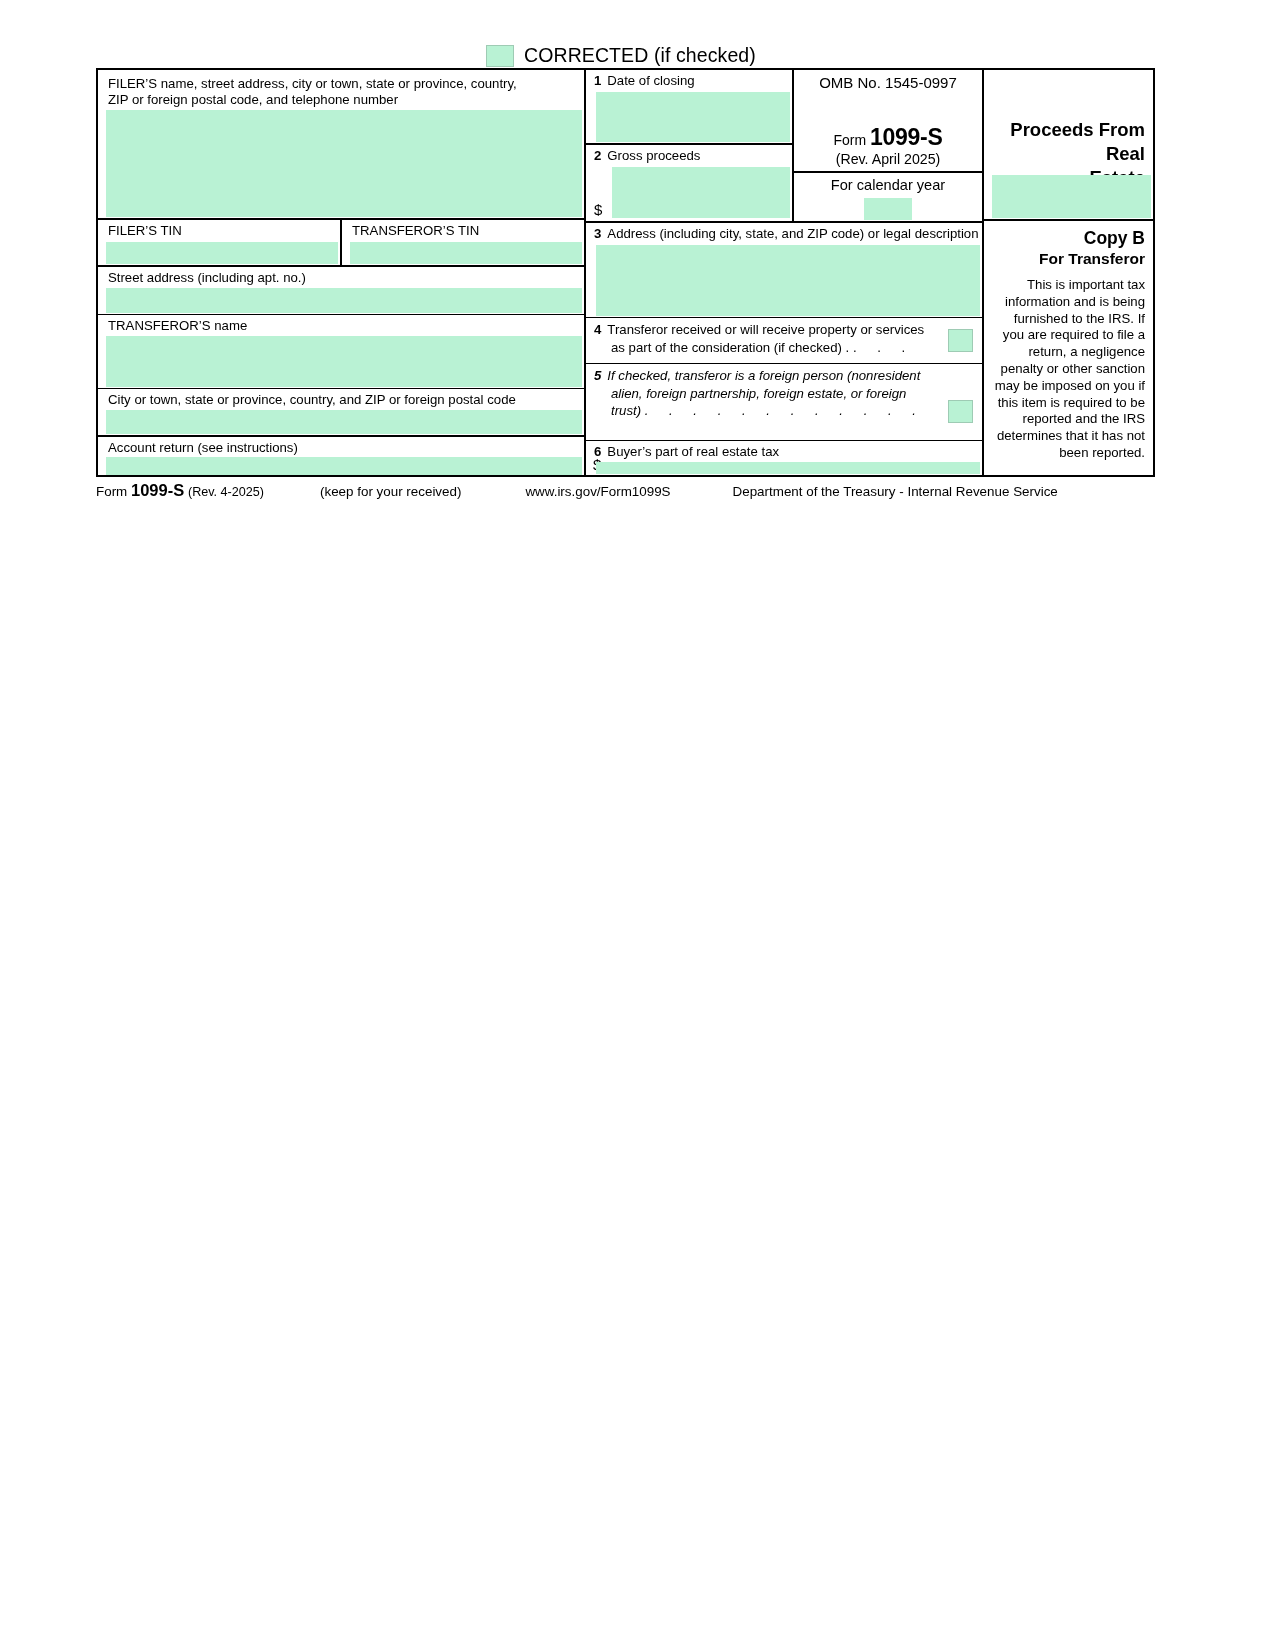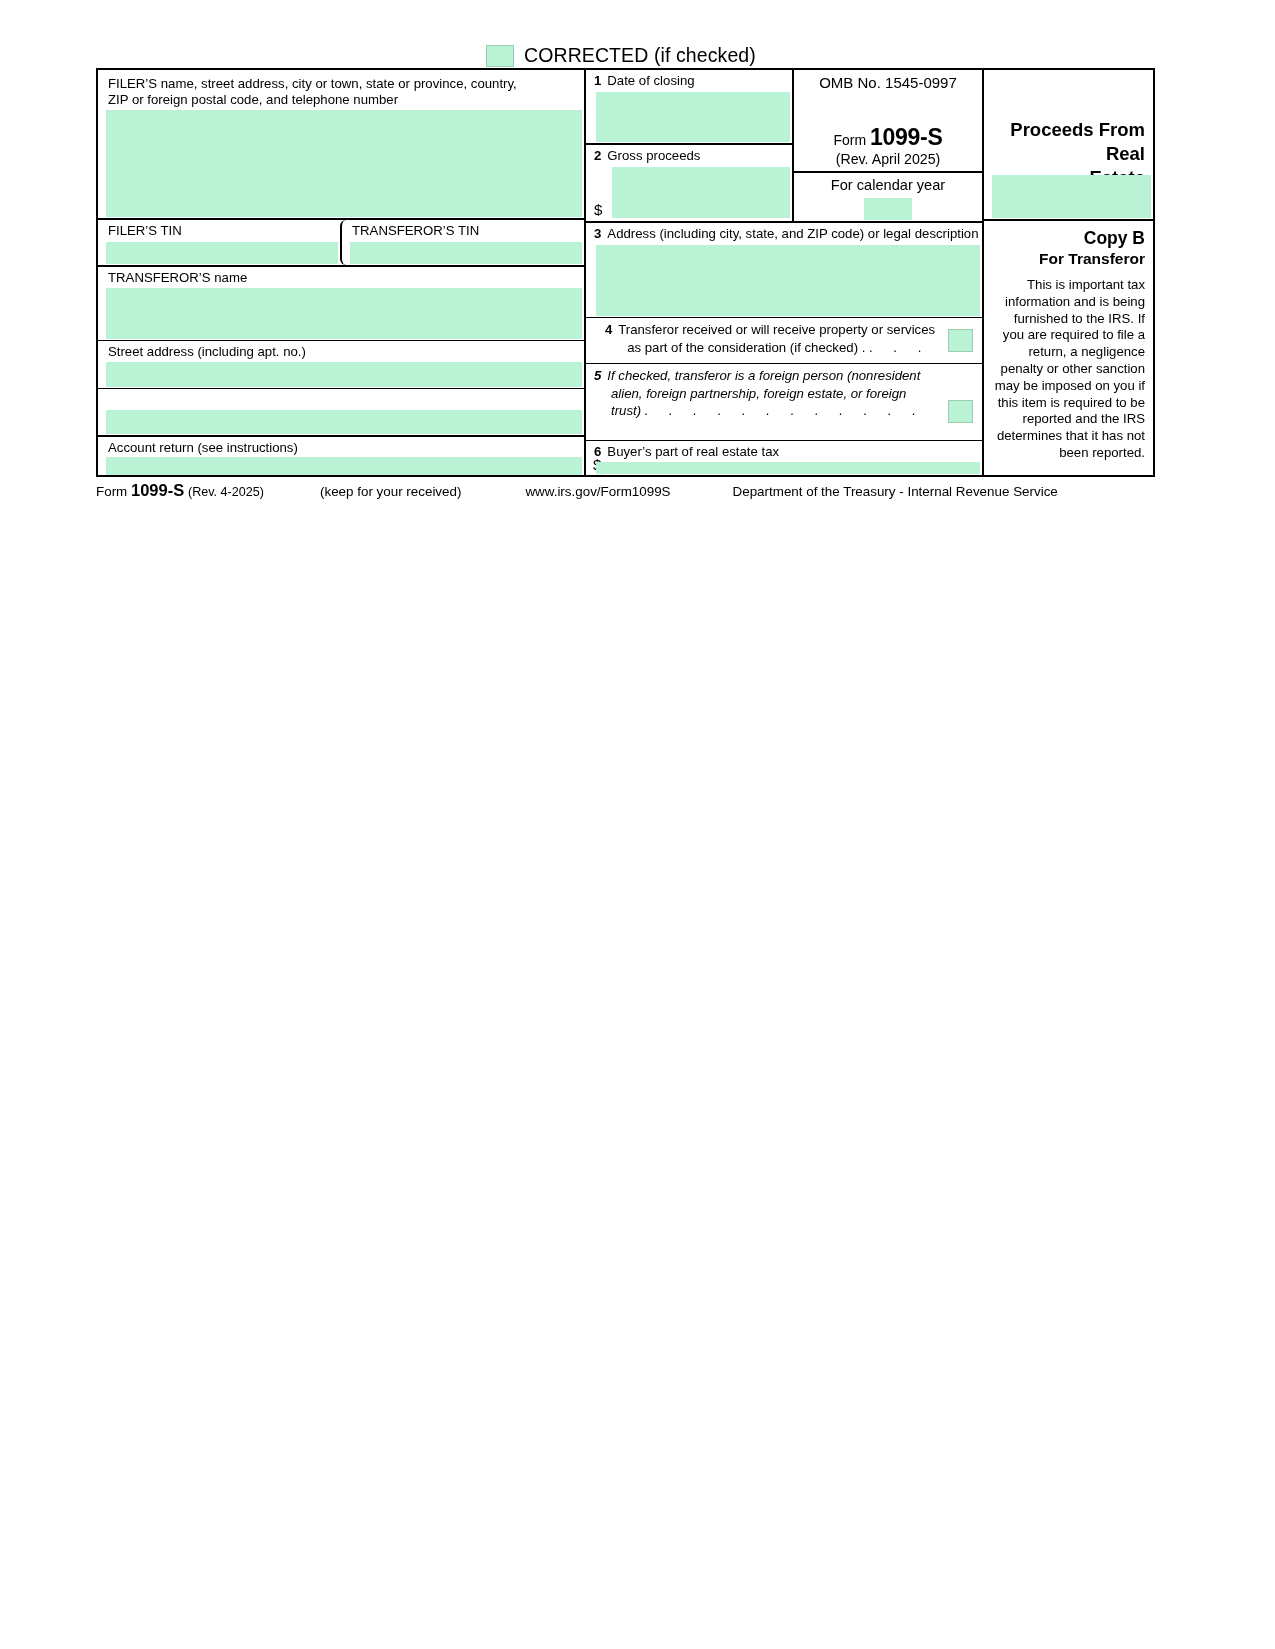--- a/index.html
+++ b/index.html
@@ -84,21 +84,20 @@
   }
 
   .tin-row {
     height: 48px;
     border-bottom: 2px solid #000;
     display: flex;
   }
   .tin-cell {
     position: relative;
     flex: 1;
-    border-radius: 6px;
   }
   .tin-cell + .tin-cell { border-left: 2px solid #000; }
   .tin-cell .cap { padding-left: 10px; padding-top: 3px; }
   .tin-fill {
     position: absolute;
     left: 8px; right: 2px; top: 22px; bottom: 1px;
   }
 
   .lbl-row { position: relative; }
   .lbl-row .cap { padding-left: 10px; padding-top: 3px; }
@@ -182,21 +181,21 @@
     border-top: 2px solid #000;
     border-bottom: 1px solid #000;
     position: relative;
   }
   .box3 .box-cap { padding-left: 8px; }
   .box3-fill {
     position: absolute; left: 10px; right: 2px; top: 22px; bottom: 1px;
   }
 
   .box45 { position: relative; }
-  .box4 { height: 46px; border-bottom: 1px solid #000; text-align: center; }
+  .box4 { height: 46px; border-bottom: 1px solid #000; }
   .box5 { height: 77px; border-bottom: 1px solid #000; font-style: italic; }
   .box45-text {
     padding: 3px 0 0 8px;
     font-size: 13.2px;
     line-height: 17.5px;
     width: 360px;
   }
   .box45-text .ind { padding-left: 17px; display: block; }
   .leader { letter-spacing: 8.5px; }
   .chk {
@@ -294,31 +293,32 @@
         <div class="tin-cell">
           <div class="cap">FILER’S TIN</div>
           <div class="tin-fill fld"></div>
         </div>
         <div class="tin-cell">
           <div class="cap">TRANSFEROR’S TIN</div>
           <div class="tin-fill fld"></div>
         </div>
       </div>
 
+      <div class="lbl-row r-street">
+        <div class="cap">Street address (including apt. no.)</div>
+        <div class="lbl-fill fld"></div>
+      </div>
+
       <div class="lbl-row r-transferor">
         <div class="cap">TRANSFEROR’S name</div>
         <div class="lbl-fill fld"></div>
       </div>
 
-      <div class="lbl-row r-street">
-        <div class="cap">Street address (including apt. no.)</div>
-        <div class="lbl-fill fld"></div>
-      </div>
-
       <div class="lbl-row r-city">
+        <div class="cap">City or town, state or province, country, and ZIP or foreign postal code</div>
         <div class="lbl-fill fld"></div>
       </div>
 
       <div class="lbl-row r-account">
         <div class="cap">Account return (see instructions)</div>
         <div class="lbl-fill fld"></div>
       </div>
     </div>
 
     <div class="col-mid">

